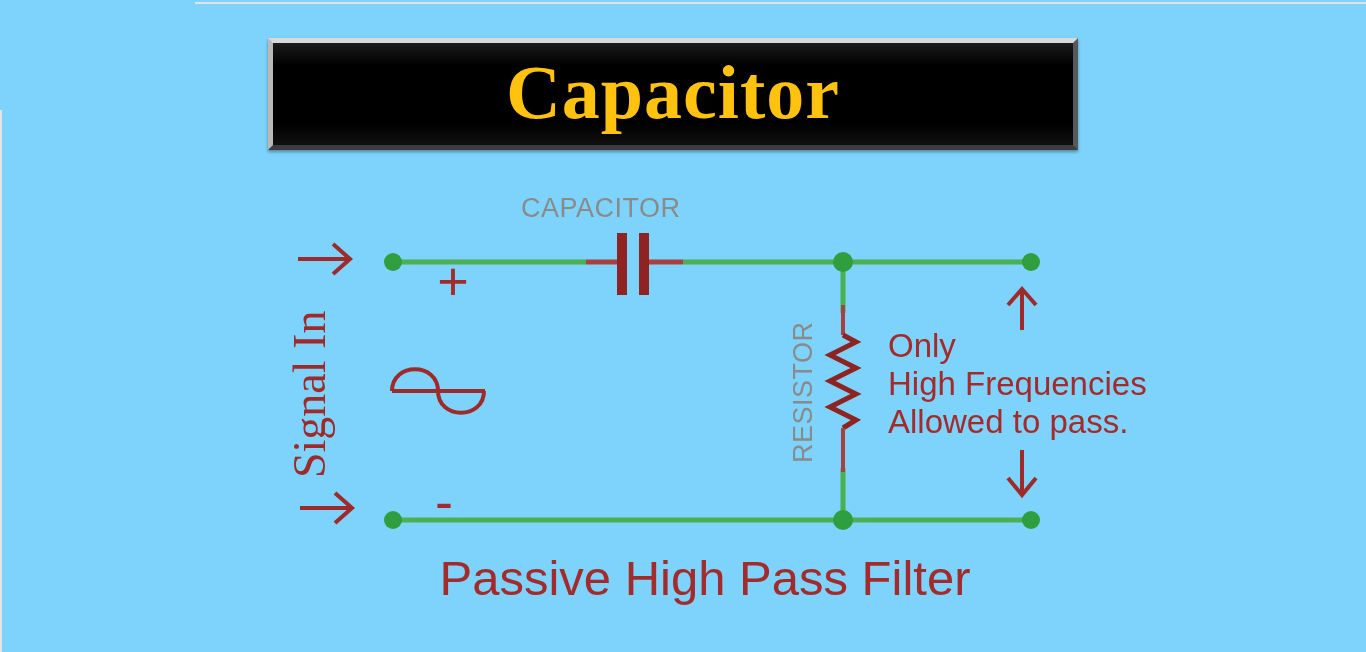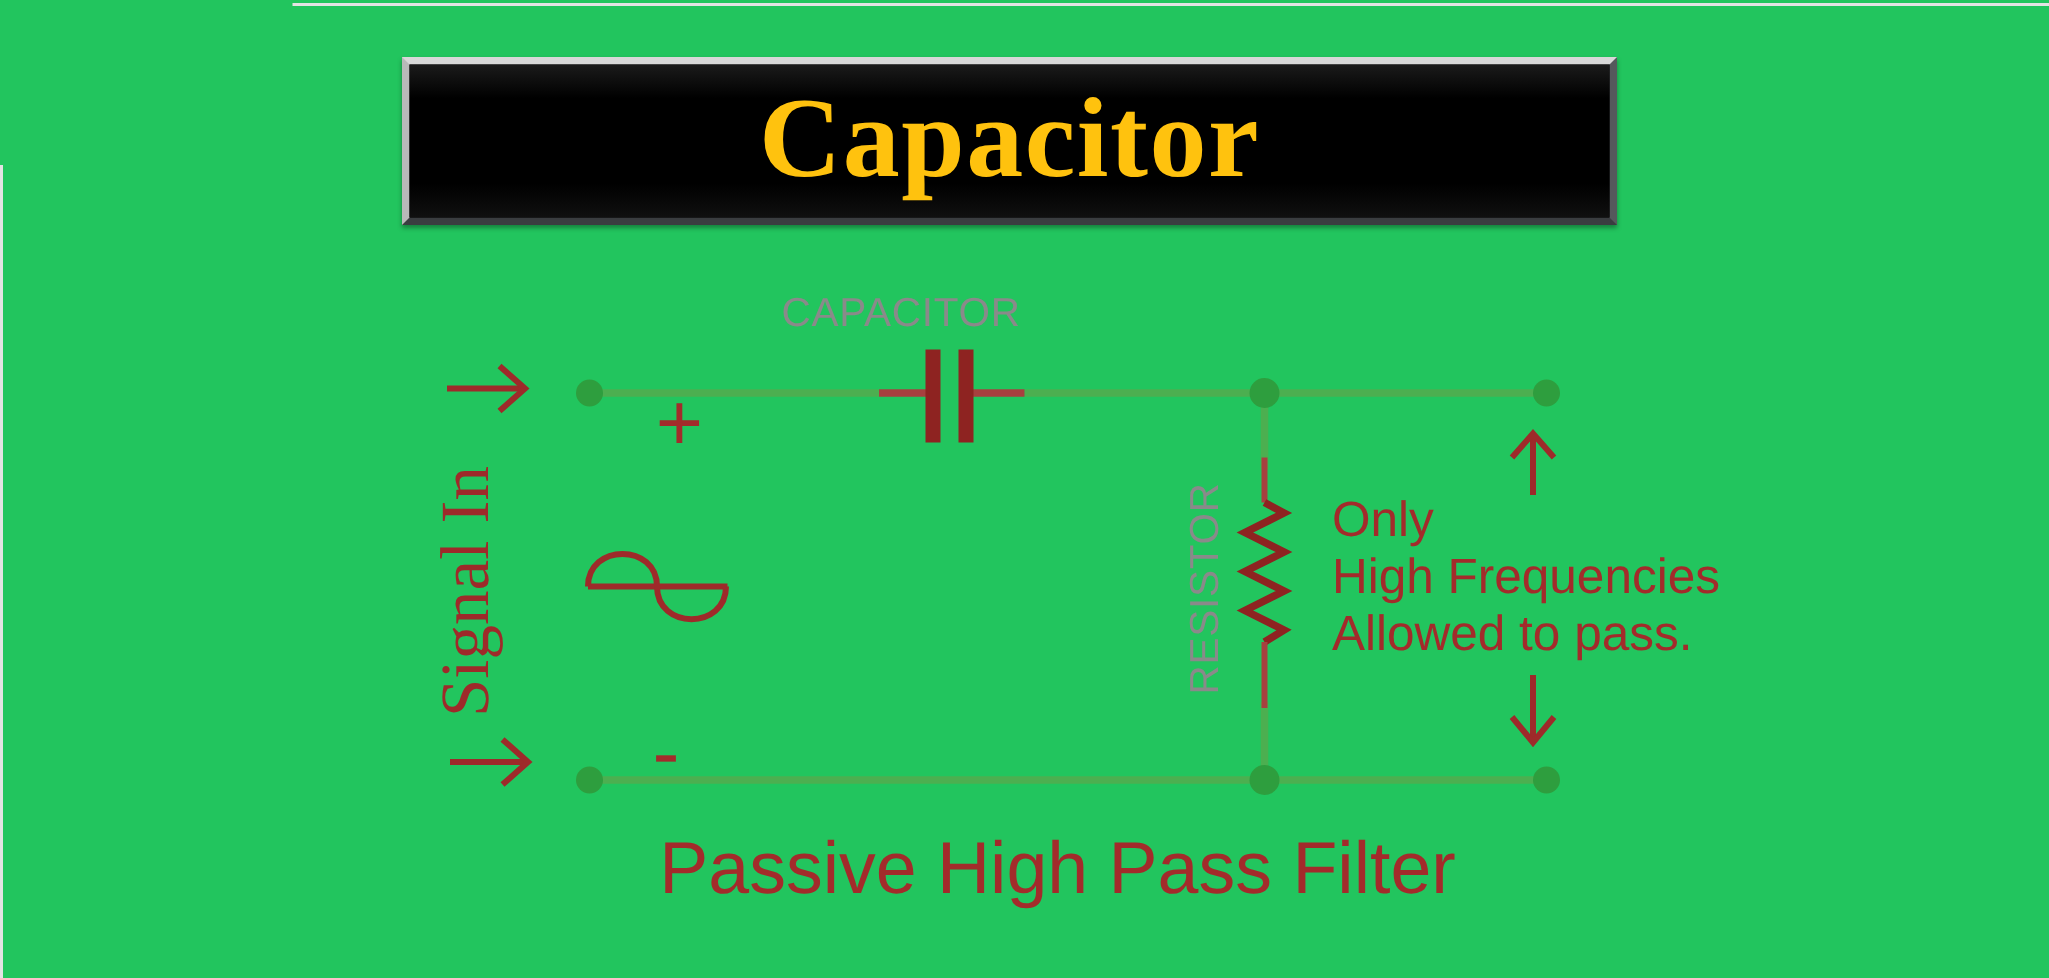--- a/index.html
+++ b/index.html
@@ -13,21 +13,21 @@
     position: relative;
     overflow: hidden;
     font-family: "Liberation Sans", sans-serif;
   }
 
   #stage {
     position: absolute;
     left: 0; top: 0;
     width: 1366px;
     height: 652px;
-    background: #22c55e;
+    background: #7dd3fc;
   }
 
   
   .frame-line-top {
     position: absolute;
     left: 195px; top: 2px;
     width: 1171px; height: 2px;
     background: #e3e3e3;
   }
   .frame-line-left {

